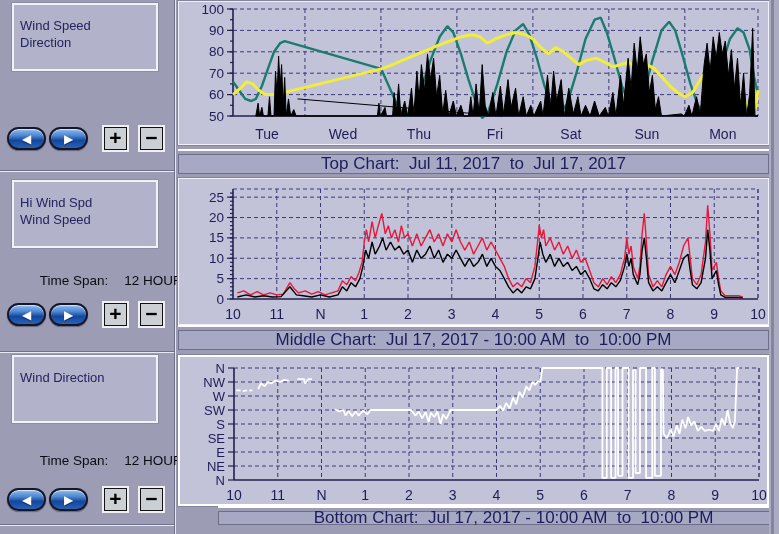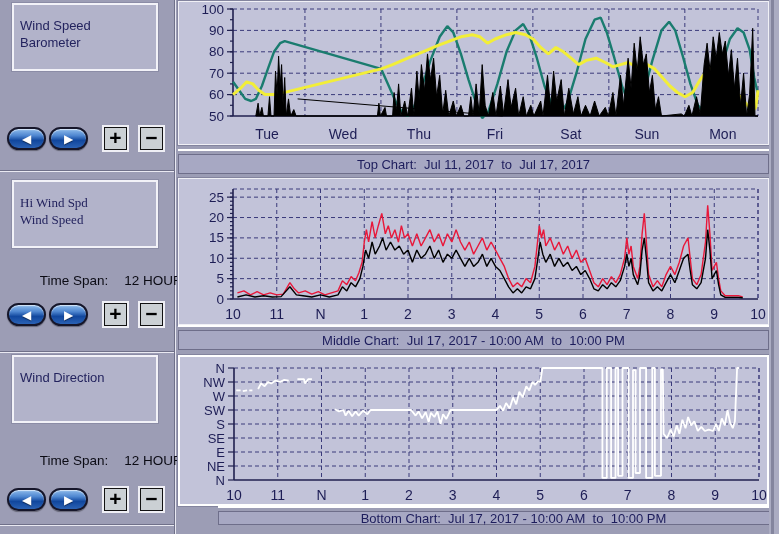--- a/index.html
+++ b/index.html
@@ -30,56 +30,56 @@
                border:1px solid #F0F0F6;box-shadow:0 0 0 1px #83849E;box-sizing:border-box;}
   #bottom-panel{border:2px solid #FFFFFF;}
   .chart-panel svg{position:absolute;left:0;top:0;}
   svg text.tick{font-family:"Liberation Sans",sans-serif;font-size:13.5px;fill:#1D1D55;}
   svg text.xtick{font-family:"Liberation Sans",sans-serif;font-size:14px;fill:#1D1D55;}
   svg text.dirtick{font-family:"Liberation Sans",sans-serif;font-size:13px;fill:#1D1D55;}
   
   .caption{position:absolute;left:178px;width:591px;background:#A7A8C3;border:1px solid #6E6E8A;
            box-shadow:0 -3px 0 #9C9DB5, 0 -5px 0 #FFFFFF;box-sizing:border-box;
            display:flex;align-items:center;justify-content:center;}
-  .caption span{font-size:13px;color:#1D1D5C;white-space:pre;}
+  .caption span{font-size:17px;color:#1D1D5C;white-space:pre;}
   
   #right-edge{position:absolute;left:769px;top:0;width:10px;height:534px;background:#ABACC2;}
   #right-edge .edge-line{position:absolute;left:2px;top:0;width:3px;height:534px;background:#84859E;}
 </style>
 </head>
 <body>
 
 <div id="app">
 
   <div id="sidebar">
 
     <div class="side-section" style="top:0;height:170px;">
       <div class="legend-box" style="top:3px;">
         <span class="legend-line">Wind Speed</span>
-        <span class="legend-line">Barometer</span>
+        <span class="legend-line">Direction</span>
       </div>
       <div class="btn-row" style="top:127px;">
         <button class="pill-btn">
             <span class="tri">◀</span>
           </button>
         <button class="pill-btn">
             <span class="tri">▶</span>
           </button>
         <button class="sq-btn">
             <span class="glyph">+</span>
           </button>
         <button class="sq-btn">
             <span class="glyph">−</span>
           </button>
       </div>
     </div>
     <div class="side-divider" style="top:170px;"></div>
 
     <div class="side-section" style="top:172px;height:178px;">
-      <div class="legend-box" style="top:8px;font-family:Liberation Serif, serif;">
+      <div class="legend-box" style="top:8px;">
         <span class="legend-line">Hi Wind Spd</span>
         <span class="legend-line">Wind Speed</span>
       </div>
       <div class="timespan" style="top:86px;">
         <span>Time Span:</span><span class="ts-val">12 HOURS</span>
       </div>
       <div class="btn-row" style="top:131px;">
         <button class="pill-btn">
             <span class="tri">◀</span>
           </button>

